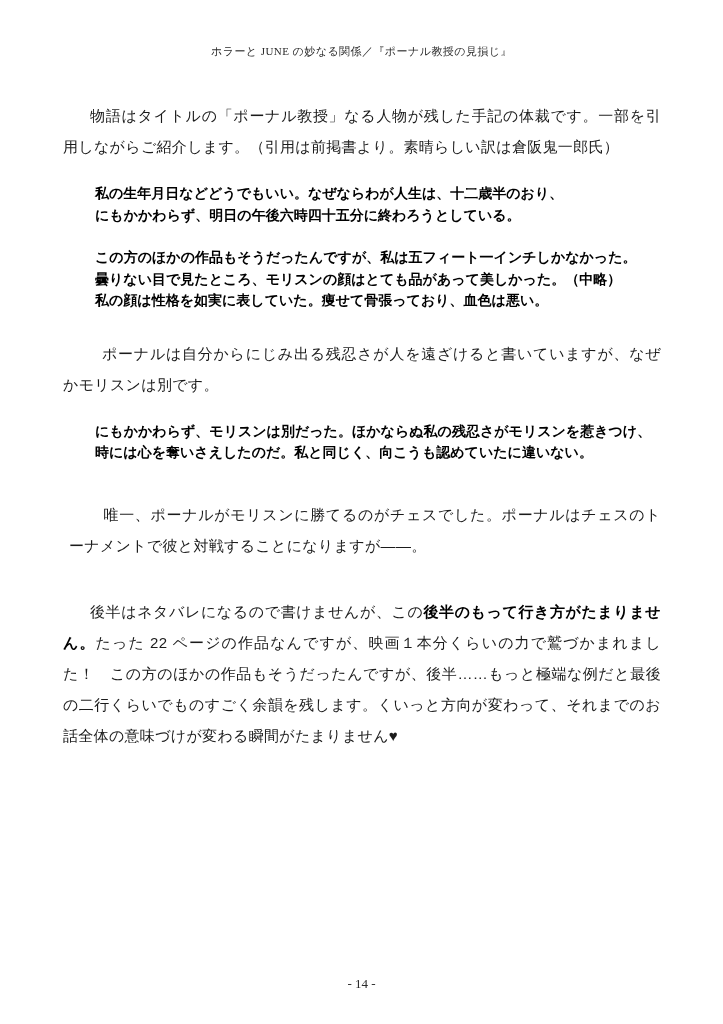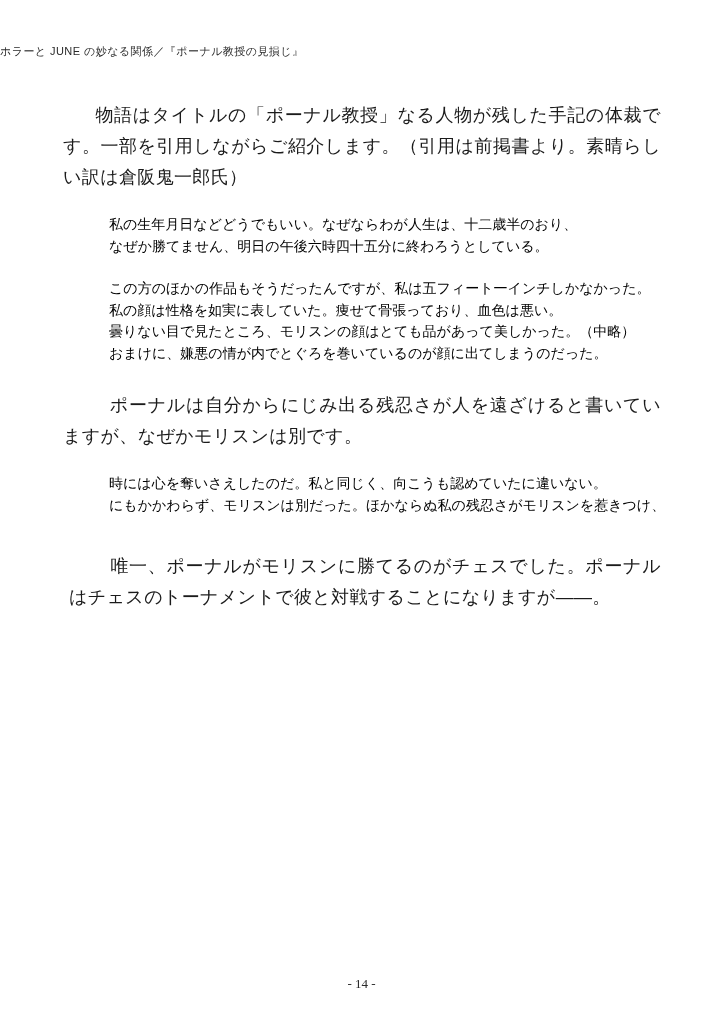--- a/index.html
+++ b/index.html
@@ -12,46 +12,47 @@
     width: 723px;
     height: 1024px;
     margin: 0 auto;
     background: #ffffff;
     overflow: hidden;
     font-family: "Liberation Sans", "DejaVu Sans", sans-serif;
     color: #1b1b1b;
   }
   .header {
     margin-top: 44px;
-    font-family: Liberation Sans, sans-serif;
+    text-align: center;
+    font-family: Liberation Serif, serif;
     font-size: 11px;
     letter-spacing: 0.04em;
     color: #2a2a2a;
   }
   .content {
     padding: 0 62px 0 63px;
   }
   .body-para {
     margin: 0;
-    font-size: 18px;
+    font-size: 15px;
     line-height: 31px;
     text-align: justify;
     letter-spacing: 0.02em;
   }
   .indent-sm { text-indent: 1.8em; }
   .indent-lg { text-indent: 2.6em; }
   .indent-md { text-indent: 2.3em; margin-left: 6px; }
   .mt-para1 { margin-top: 41px; }
   .mt-quote { margin-top: 21px; }
   .mt-para  { margin-top: 26px; }
   .mt-para-lg { margin-top: 35px; }
   .quote-block {
-    margin-left: 46px;
+    margin-left: 32px;
     margin-right: 10px;
-    font-weight: 400;
+    font-weight: 700;
     font-size: 14px;
     line-height: 21.5px;
     color: #000000;
   }
   .quote-line {
     white-space: nowrap;
   }
   .bold-run {
     font-weight: 700;
     color: #000000;
@@ -73,38 +74,38 @@
 <div class="page">
 
   <div class="header">ホラーと JUNE の妙なる関係／『ポーナル教授の見損じ』</div>
 
   <div class="content">
 
     <p class="body-para indent-sm mt-para1">物語はタイトルの「ポーナル教授」なる人物が残した手記の体裁です。一部を引用しながらご紹介します。（引用は前掲書より。素晴らしい訳は倉阪鬼一郎氏）</p>
 
     <div class="quote-block mt-quote">
       <div class="quote-line">私の生年月日などどうでもいい。なぜならわが人生は、十二歳半のおり、</div>
-      <div class="quote-line">なぜか勝てません、明日の午後六時四十五分に終わろうとしている。</div>
+      <div class="quote-line">にもかかわらず、明日の午後六時四十五分に終わろうとしている。</div>
     </div>
 
 
     <div class="quote-block mt-quote">
       <div class="quote-line">この方のほかの作品もそうだったんですが、私は五フィート一インチしかなかった。</div>
+      <div class="quote-line">曇りない目で見たところ、モリスンの顔はとても品があって美しかった。（中略）</div>
       <div class="quote-line">私の顔は性格を如実に表していた。痩せて骨張っており、血色は悪い。</div>
-      <div class="quote-line">曇りない目で見たところ、モリスンの顔はとても品があって美しかった。（中略）</div>
-      <div class="quote-line">おまけに、嫌悪の情が内でとぐろを巻いているのが顔に出てしまうのだった。</div>
     </div>
 
     <p class="body-para indent-lg mt-para">ポーナルは自分からにじみ出る残忍さが人を遠ざけると書いていますが、なぜかモリスンは別です。</p>
 
     <div class="quote-block mt-quote">
+      <div class="quote-line">にもかかわらず、モリスンは別だった。ほかならぬ私の残忍さがモリスンを惹きつけ、</div>
       <div class="quote-line">時には心を奪いさえしたのだ。私と同じく、向こうも認めていたに違いない。</div>
-      <div class="quote-line">にもかかわらず、モリスンは別だった。ほかならぬ私の残忍さがモリスンを惹きつけ、</div>
     </div>
 
     <p class="body-para indent-md mt-para-lg">唯一、ポーナルがモリスンに勝てるのがチェスでした。ポーナルはチェスのトーナメントで彼と対戦することになりますが――。</p>
 
+    <p class="body-para indent-sm mt-para-lg"><span>後半はネタバレになるので書けませんが、この</span><span class="bold-run">後半のもって行き方がたまりません。</span><span>たった 22 ページの作品なんですが、映画１本分くらいの力で鷲づかまれました！　この方のほかの作品もそうだったんですが、後半……もっと極端な例だと最後の二行くらいでものすごく余韻を残します。くいっと方向が変わって、それまでのお話全体の意味づけが変わる瞬間がたまりません♥</span></p>
 
   </div>
 
   <div class="footer">- 14 -</div>
 
 </div>
 
 </body></html>

